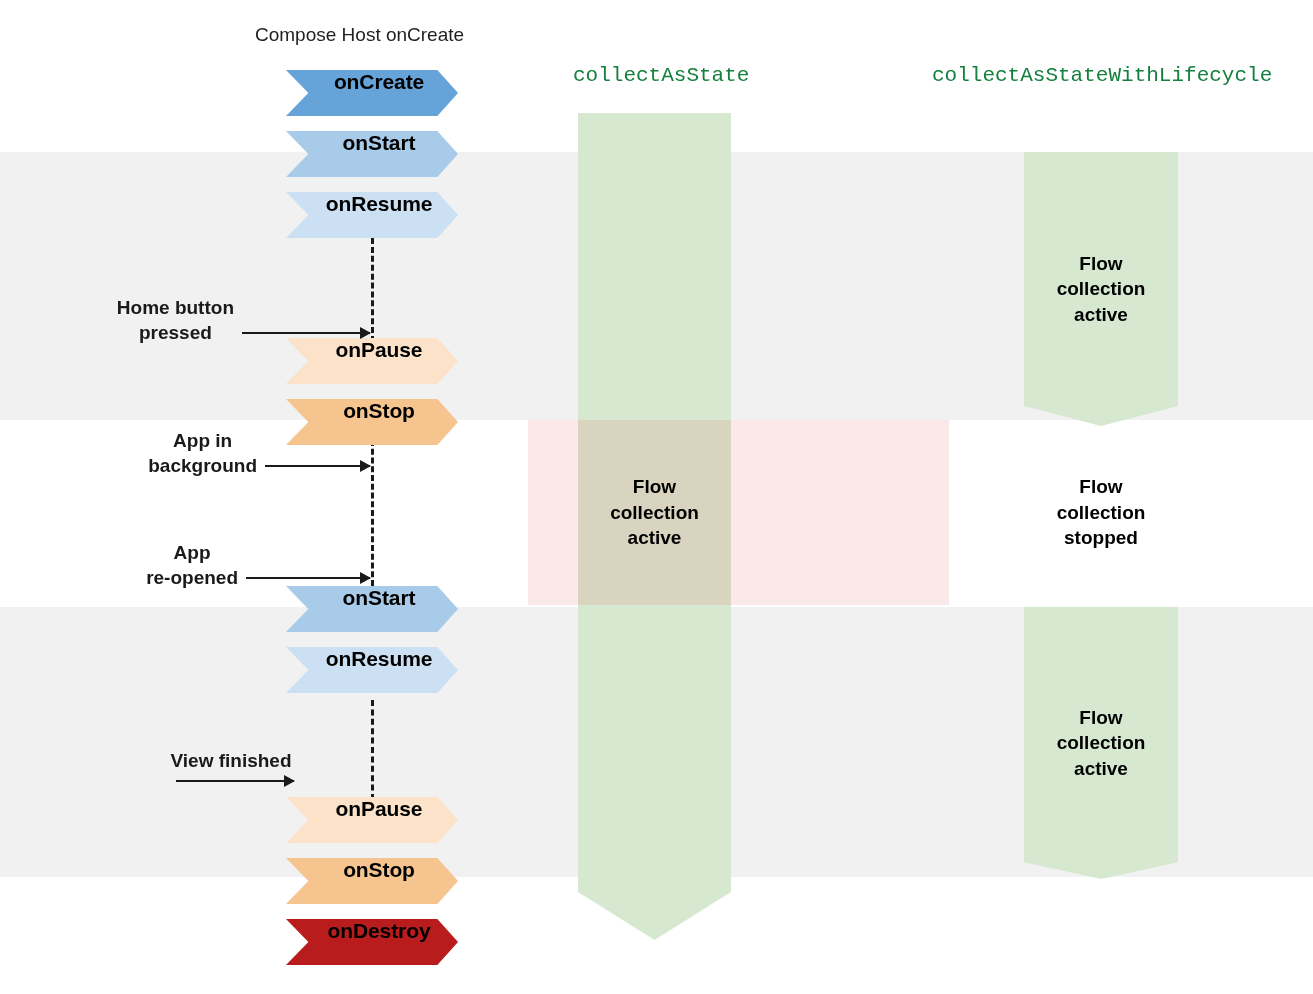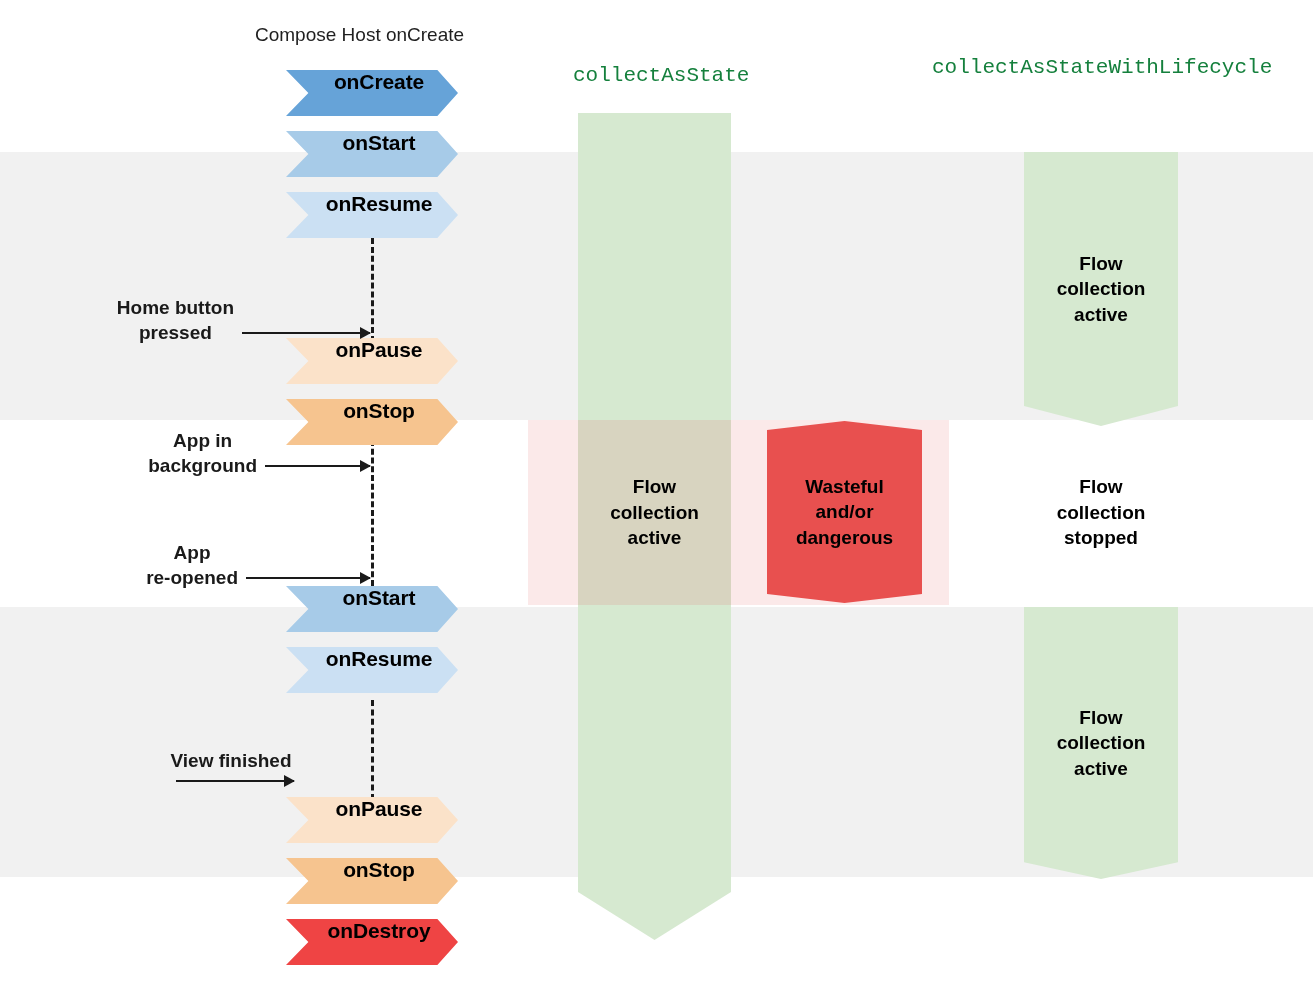--- a/index.html
+++ b/index.html
@@ -146,21 +146,21 @@
 <body>
 
 <div id="stage">
 
   <div class="band-gray" style="top:152px; height:268px;"></div>
   <div class="band-gray" style="top:607px; height:270px;"></div>
   <div class="band-pink" style="left:528px; top:420px; width:421px; height:185px;"></div>
 
   <div class="diagram-title" style="left:255px; top:24px;">Compose Host onCreate</div>
   <div class="col-header" style="left:573px; top:64px;">collectAsState</div>
-  <div class="col-header" style="left:932px; top:56px;">collectAsStateWithLifecycle</div>
+  <div class="col-header" style="left:932px; top:64px;">collectAsStateWithLifecycle</div>
 
   <div class="flowbar" style="left:578px; top:113px; width:153px; height:307px; background:#d6e9d0;">
     <div class="fb-label"></div>
   </div>
   <div class="flowbar" style="left:578px; top:420px; width:153px; height:185px; background:#d8d4c0; z-index:6;">
     <div class="fb-label">Flow
 collection
 active</div>
   </div>
   <div class="flowbar arrowdown" style="--shoulder:85.7%; left:578px; top:605px; width:153px; height:335px; background:#d6e9d0;">
@@ -178,25 +178,20 @@
 collection
 stopped</span>
   </div>
 
   <div class="flowbar arrowdown" style="--shoulder:93.8%; left:1024px; top:607px; width:154px; height:272px; background:#d6e9d0;">
     <div class="fb-label">Flow
 collection
 active</div>
   </div>
 
-  <div class="hexbox" style="left:767px; top:421px; width:155px; height:182px; background:#e8504f;">
-    <div class="hx-label">Wasteful
-and/or
-dangerous</div>
-  </div>
 
   <div class="dashline" style="left:371px; top:238px; height:104px;"></div>
   <div class="dashline" style="left:371px; top:440px; height:146px;"></div>
   <div class="dashline" style="left:371px; top:700px; height:100px;"></div>
 
   <div class="chev" style="left:286px; top:70px; background:#66a3d8;">
     <span>onCreate</span>
   </div>
   <div class="chev" style="left:286px; top:131px; background:#a7cbe8;">
     <span>onStart</span>
@@ -215,21 +210,21 @@
   </div>
   <div class="chev" style="left:286px; top:647px; background:#cbe0f3;">
     <span>onResume</span>
   </div>
   <div class="chev" style="left:286px; top:797px; background:#fbe2c9;">
     <span>onPause</span>
   </div>
   <div class="chev" style="left:286px; top:858px; background:#f6c48f;">
     <span>onStop</span>
   </div>
-  <div class="chev" style="left:286px; top:919px; background:#ef4444;">
+  <div class="chev" style="left:286px; top:919px; background:#b91c1c;">
     <span>onDestroy</span>
   </div>
 
   <div class="anno" style="left:100px; top:290px; width:270px; height:60px;">
     <div class="anno-text" style="white-space:pre-line;">Home button
 pressed</div>
     <div class="anno-arrow" style="width:128px; margin-top:26px;">
       <div class="shaft"></div>
         <div class="head"></div>
     </div>

